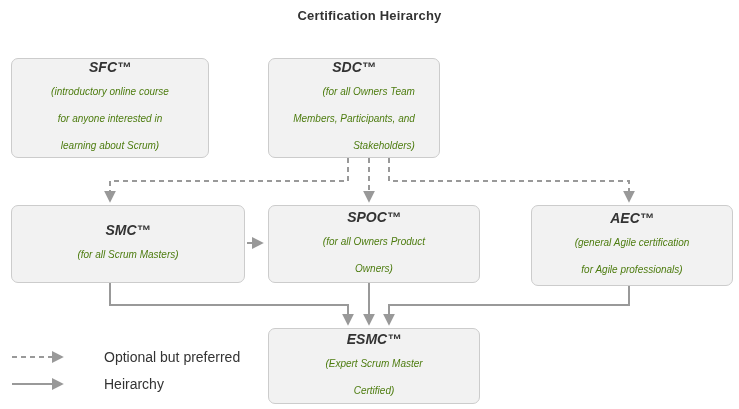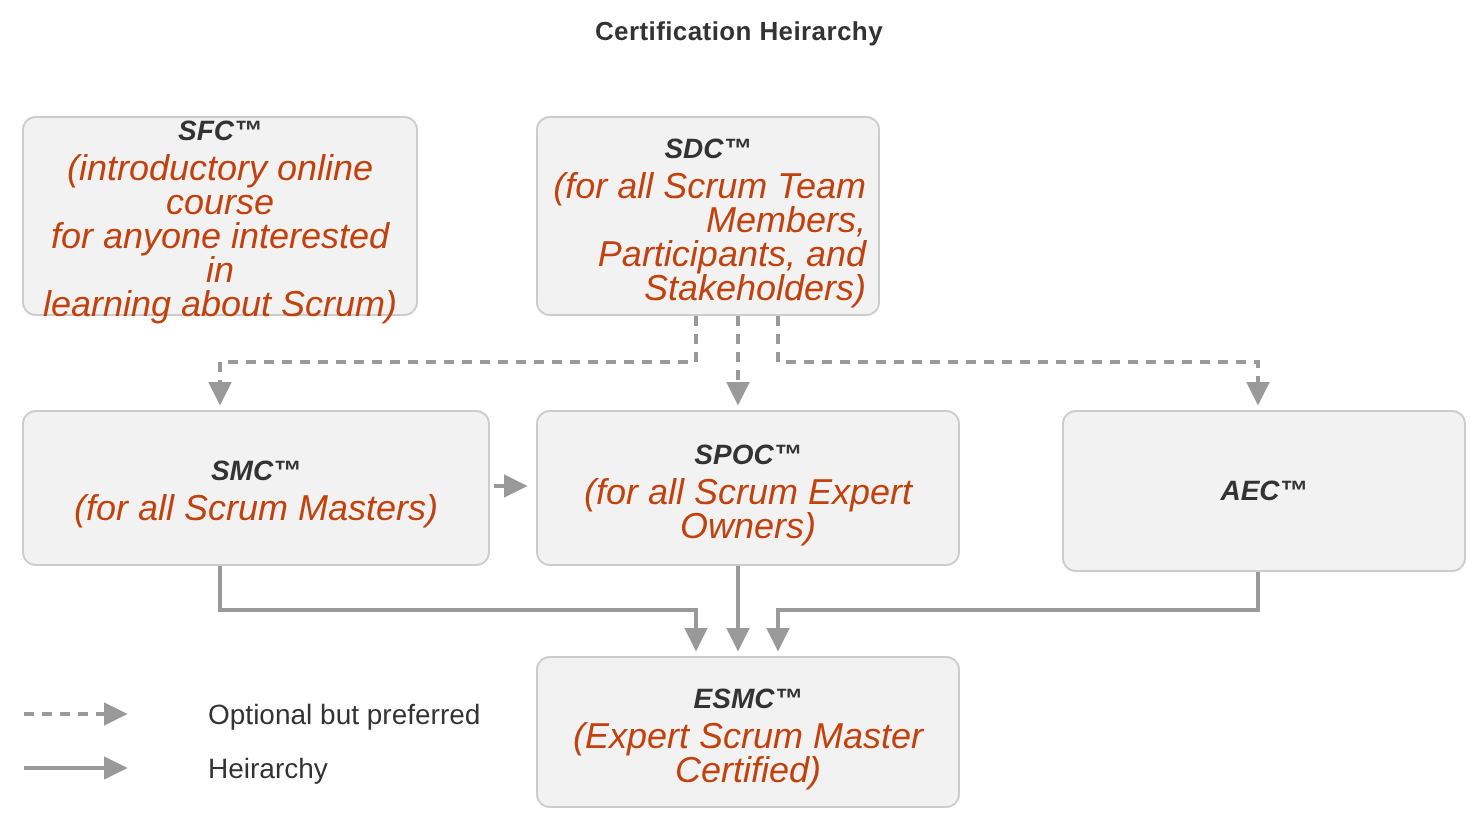--- a/index.html
+++ b/index.html
@@ -50,23 +50,23 @@
     padding: 4px 6px;
     font-style: italic;
   }
   .node-title {
     font-size: 14px;
     font-weight: 700;
     line-height: 21px;
     color: var(--text);
   }
   .node-desc {
-    font-size: 18px;
-    line-height: 17px;
-    color: #c2410c;
+    font-size: 10px;
+    line-height: 27px;
+    color: #4d7c0f;
     white-space: pre-line;
   }
   .node-sfc  { left: 11px;  top: 58px;  width: 198px; height: 100px; }
   .node-sdc  { left: 268px; top: 58px;  width: 172px; height: 100px; text-align: right; }
   .node-smc  { left: 11px;  top: 205px; width: 234px; height: 78px; }
   .node-spoc { left: 268px; top: 205px; width: 212px; height: 78px; justify-content: center; }
   .node-aec  { left: 531px; top: 205px; width: 202px; height: 81px; }
   .node-esmc { left: 268px; top: 328px; width: 212px; height: 76px; }
   .legend-label {
     position: absolute;
@@ -110,38 +110,40 @@
 
   <div class="node node-sfc">
     <div class="node-title">SFC™</div>
     <div class="node-desc">(introductory online course
 for anyone interested in
 learning about Scrum)</div>
   </div>
 
   <div class="node node-sdc">
     <div class="node-title">SDC™</div>
-    <div class="node-desc">(for all Scrum Team
+    <div class="node-desc">(for all Owners Team
 Members, Participants, and
 Stakeholders)</div>
   </div>
 
   <div class="node node-smc">
     <div class="node-title">SMC™</div>
     <div class="node-desc">(for all Scrum Masters)</div>
   </div>
 
   <div class="node node-spoc">
     <div class="node-title">SPOC™</div>
-    <div class="node-desc">(for all Scrum Expert
+    <div class="node-desc">(for all Owners Product
 Owners)</div>
   </div>
 
   <div class="node node-aec">
     <div class="node-title">AEC™</div>
+    <div class="node-desc">(general Agile certification
+for Agile professionals)</div>
   </div>
 
   <div class="node node-esmc">
     <div class="node-title">ESMC™</div>
     <div class="node-desc">(Expert Scrum Master
 Certified)</div>
   </div>
 
   <div class="legend-label legend-optional-label">Optional but preferred</div>
   <div class="legend-label legend-mandatory-label">Heirarchy</div>

